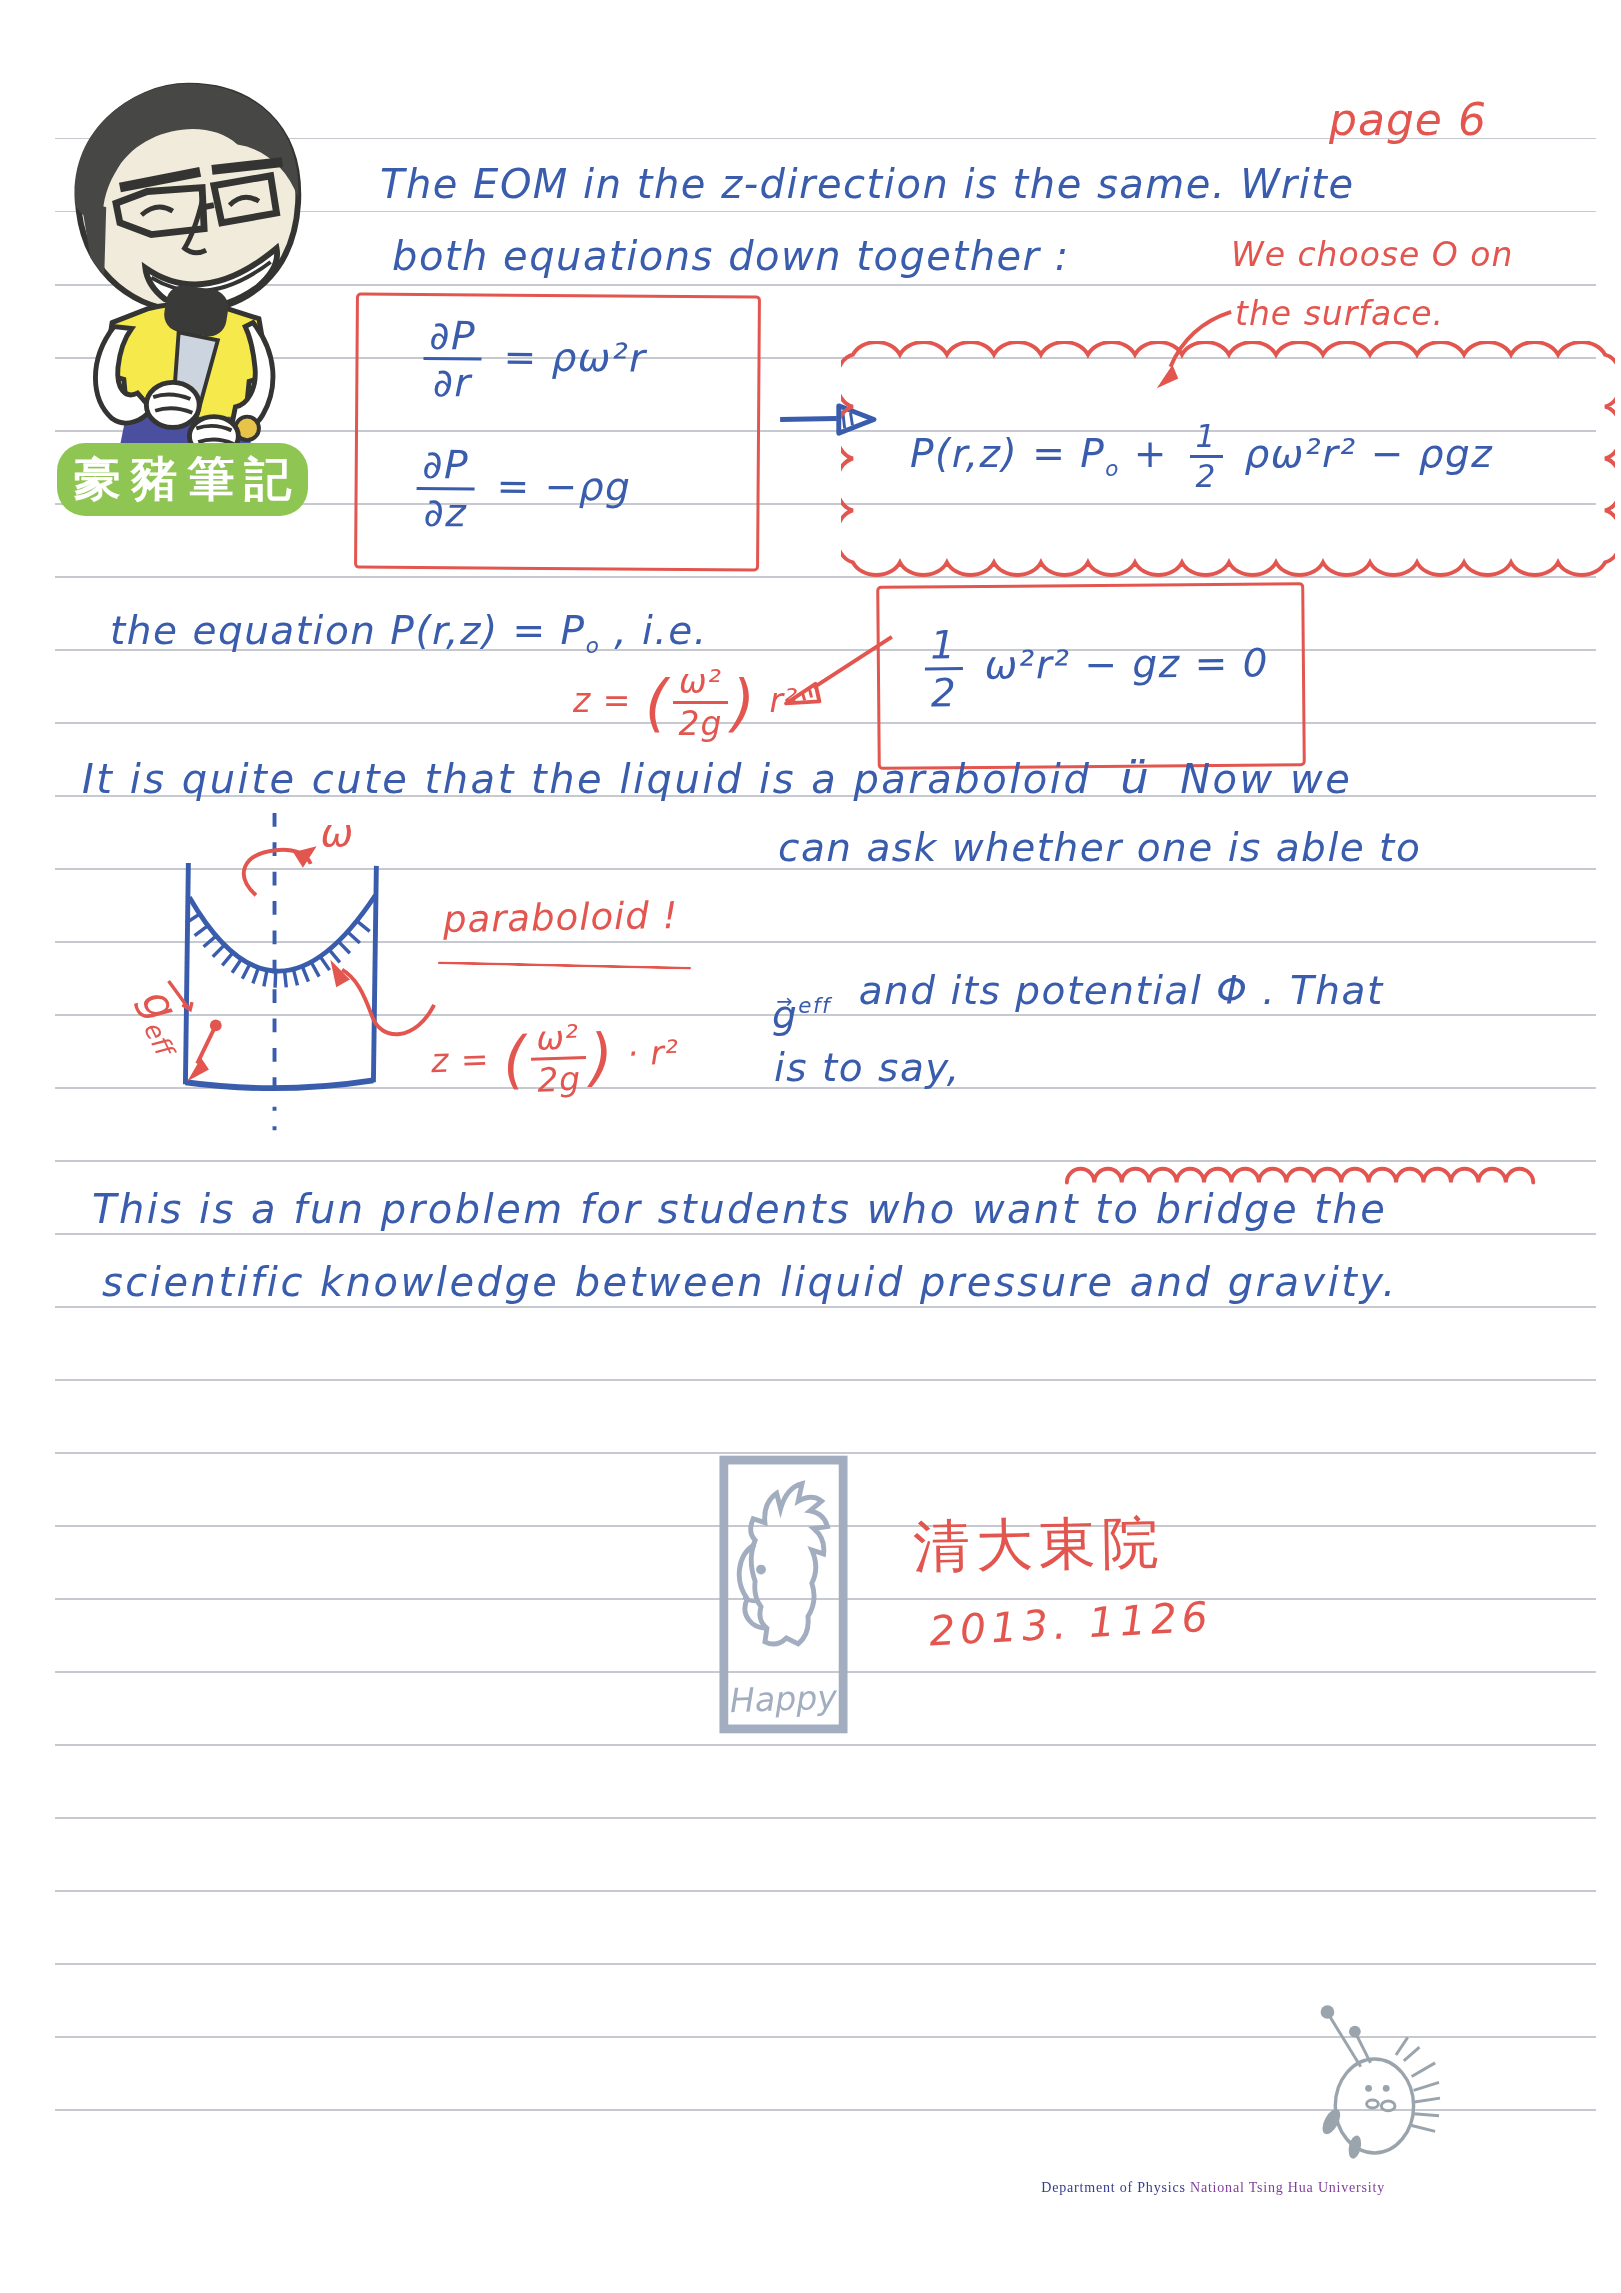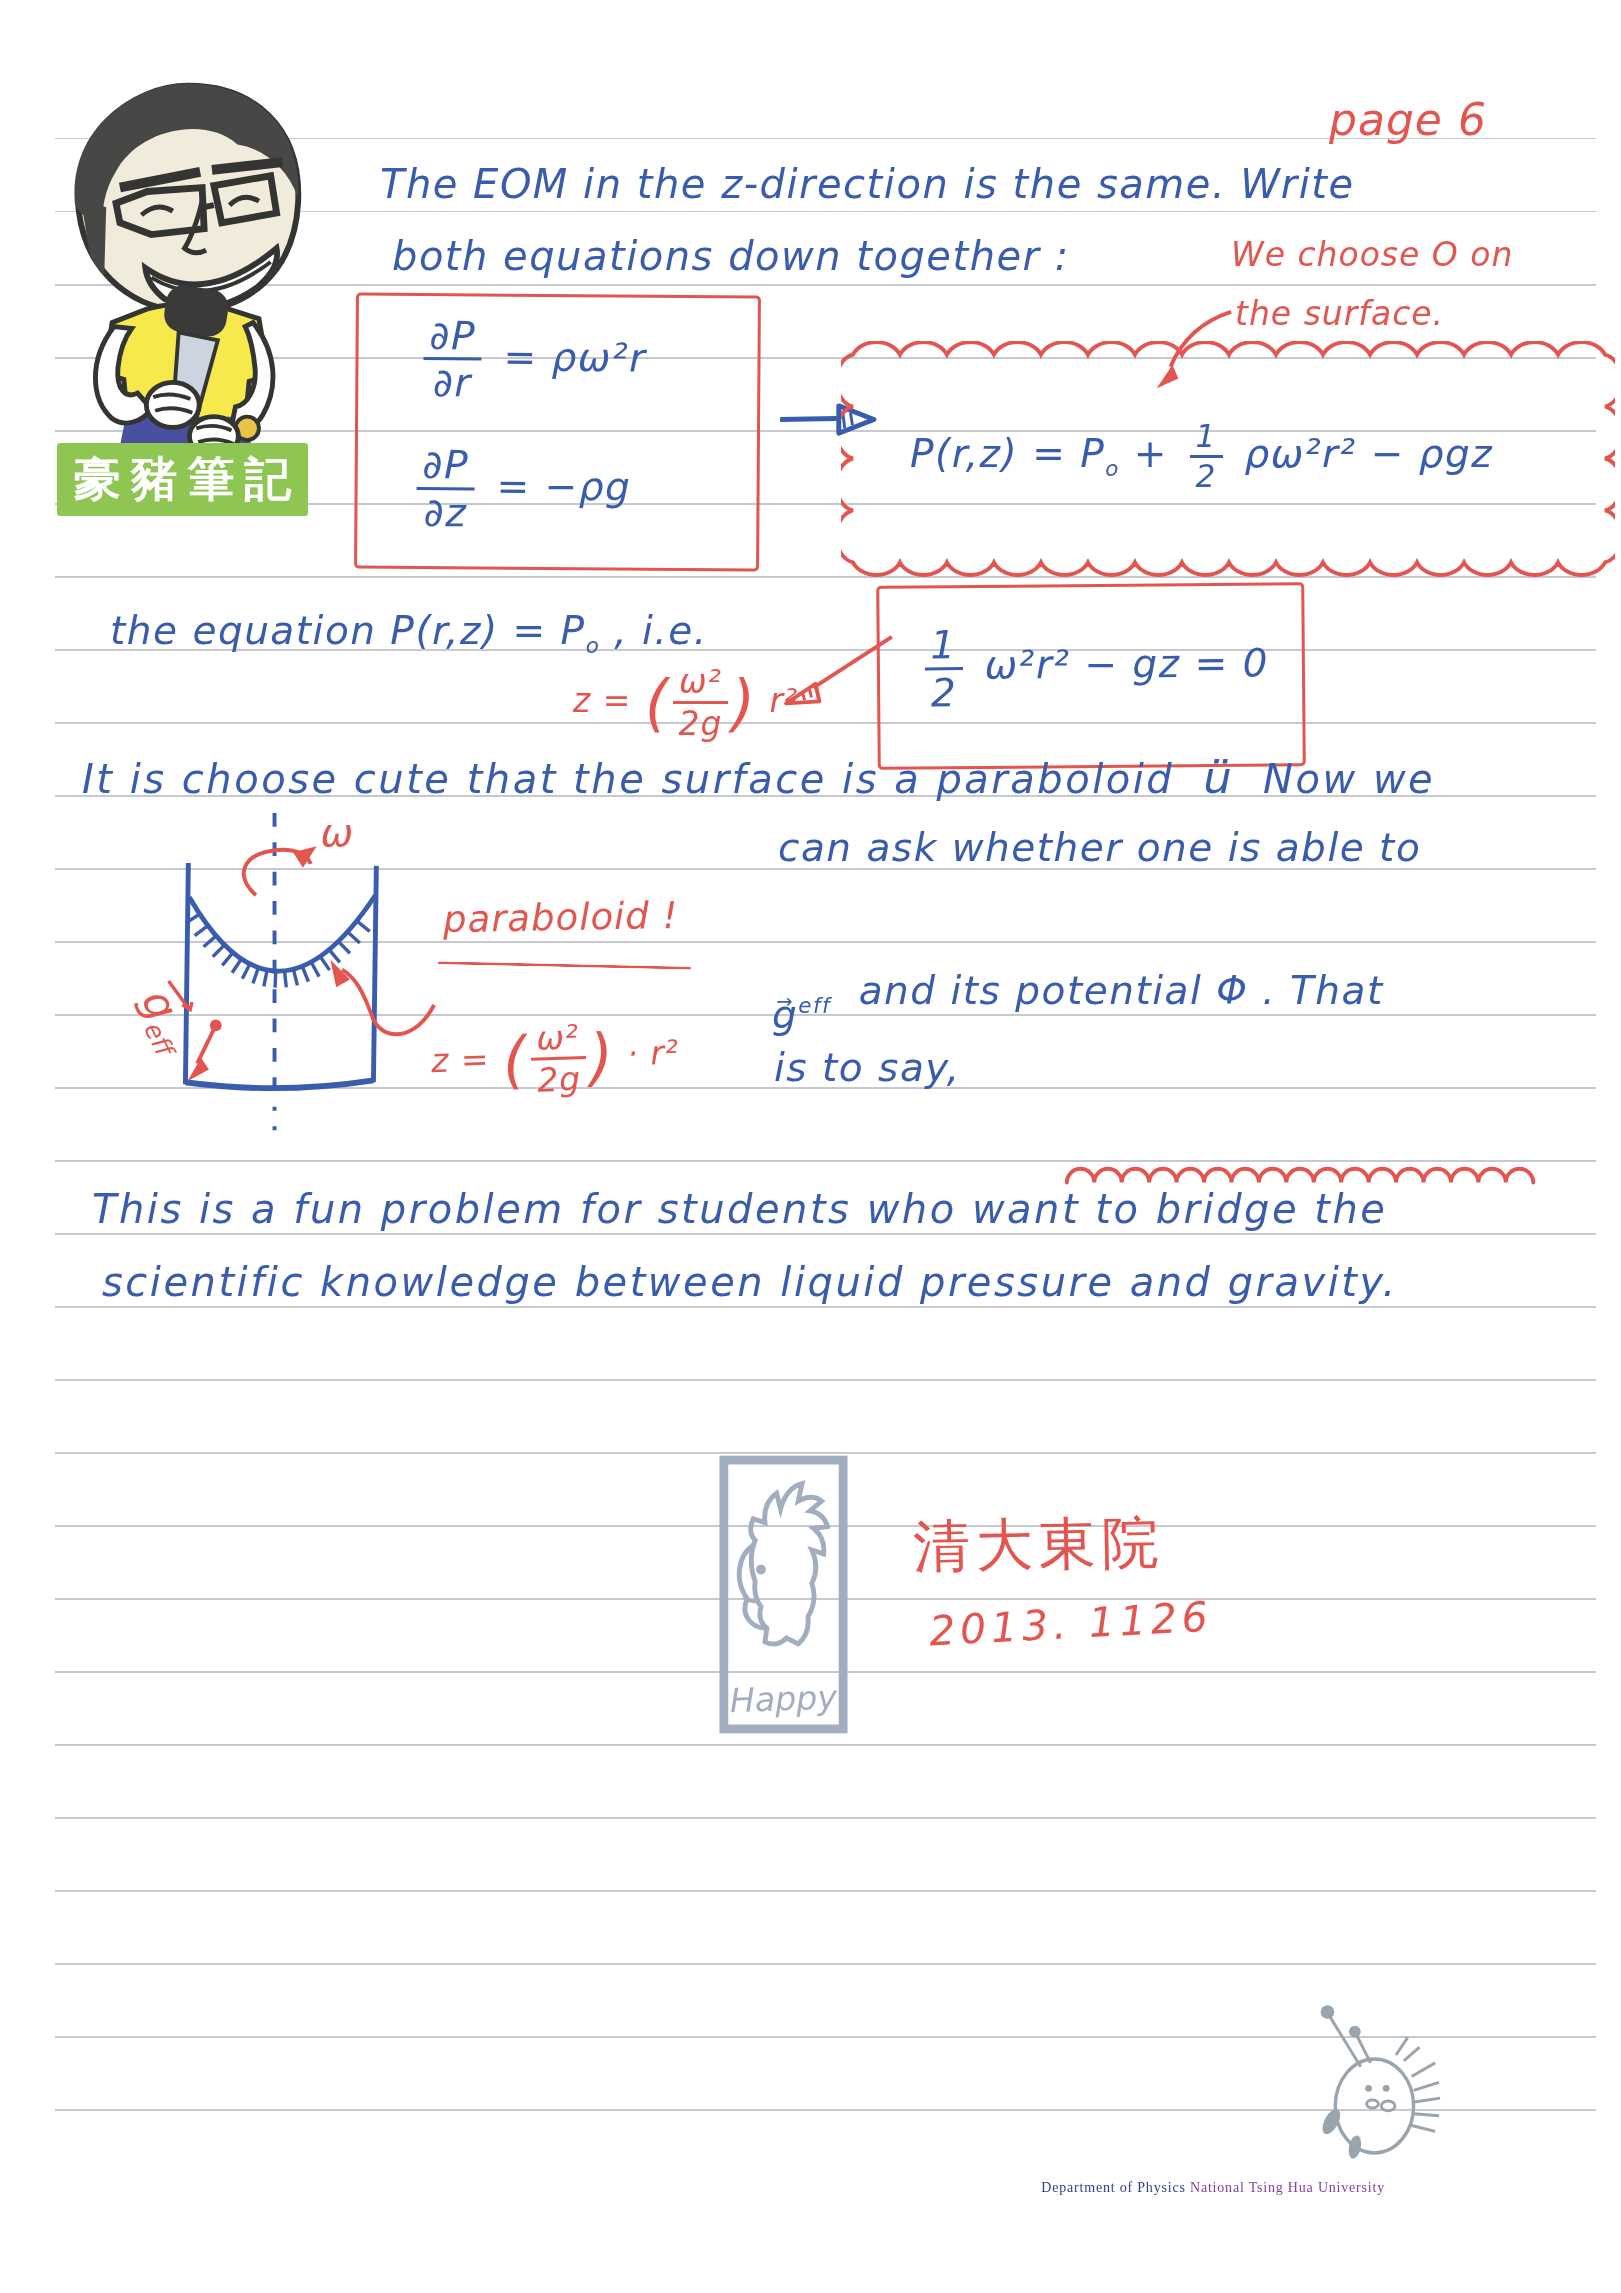--- a/index.html
+++ b/index.html
@@ -23,21 +23,21 @@
   .sp2{letter-spacing:2.5px}
   .frac{display:inline-flex;flex-direction:column;align-items:center;vertical-align:middle;margin:0 7.8px;line-height:1}
   .frac .fn{border-bottom:3.9px solid currentColor;padding:0 5.9px 2.9px;line-height:1}
   .frac .fd{padding-top:2.9px;line-height:1}
   .bigp{font-size:1.8em;font-weight:200;display:inline-block;transform:scaleY(1.05);margin:0 2px;vertical-align:middle}
   sub.small{font-size:.55em}
   .vec{display:inline-flex;flex-direction:column;align-items:center;line-height:.55;vertical-align:baseline}
   .vec .ar{font-size:.5em;transform:translateY(3.9px)}
   .redbox{position:absolute;border:3.9px solid var(--red);border-radius:4.9px}
   .underline-red{position:absolute;border-top:3.9px solid var(--red);border-radius:2px}
-  .badge{position:absolute;background:var(--green);border-radius:3px;display:flex;align-items:center;justify-content:center;
+  .badge{position:absolute;background:var(--green);border-radius:28px;display:flex;align-items:center;justify-content:center;
     color:#fff;font-weight:bold;font-size:47px;letter-spacing:9.8px;text-indent:9.8px}
   .seal{font-family:"DejaVu Sans",sans-serif;color:var(--red);white-space:nowrap}
   .footer{font-family:"Liberation Serif","DejaVu Serif",serif;font-size:14px;letter-spacing:0.8px;white-space:nowrap}
   .footer .d{color:var(--fblue)} .footer .u{color:var(--fpurple)}
   svg text{font-family:"DejaVu Sans",sans-serif}
 </style>
 </head>
 <body>
 
 <div class="page">
@@ -157,21 +157,21 @@
       </span><span class="bigp">)</span>
     <span>r²</span>
   </div>
   <svg class="abs" style="left:776px;top:627px" width="122" height="94" viewBox="0 0 124 96">
     <path d="M 118,10 L 38,62" stroke="var(--red)" stroke-width="4" fill="none"></path>
     <path d="M 40,58 L 10,78 L 44,76 Z" fill="none" stroke="var(--red)" stroke-width="4" stroke-linejoin="round"></path>
     <path d="M 34,64 L 36,72 M 27,68 L 29,75" stroke="var(--red)" stroke-width="3"></path>
   </svg>
 
   <div class="abs hw t42 sp2" style="left:82px;top:751px">
-    <span>It is choose cute that the surface is a paraboloid</span>
+    <span>It is quite cute that the liquid is a paraboloid</span>
     <span style="margin:0 13.7px;font-size:45px">ü</span>
     <span>Now we</span>
   </div>
 
   <div class="abs hw t40" style="left:778px;top:825px">can ask whether one is able to</div>
   <div class="abs hw t40" style="left:772px;top:968px">
     <span class="vec">
         <span class="ar">→</span>
         <span>g</span>
       </span><sub class="small">eff</sub>

